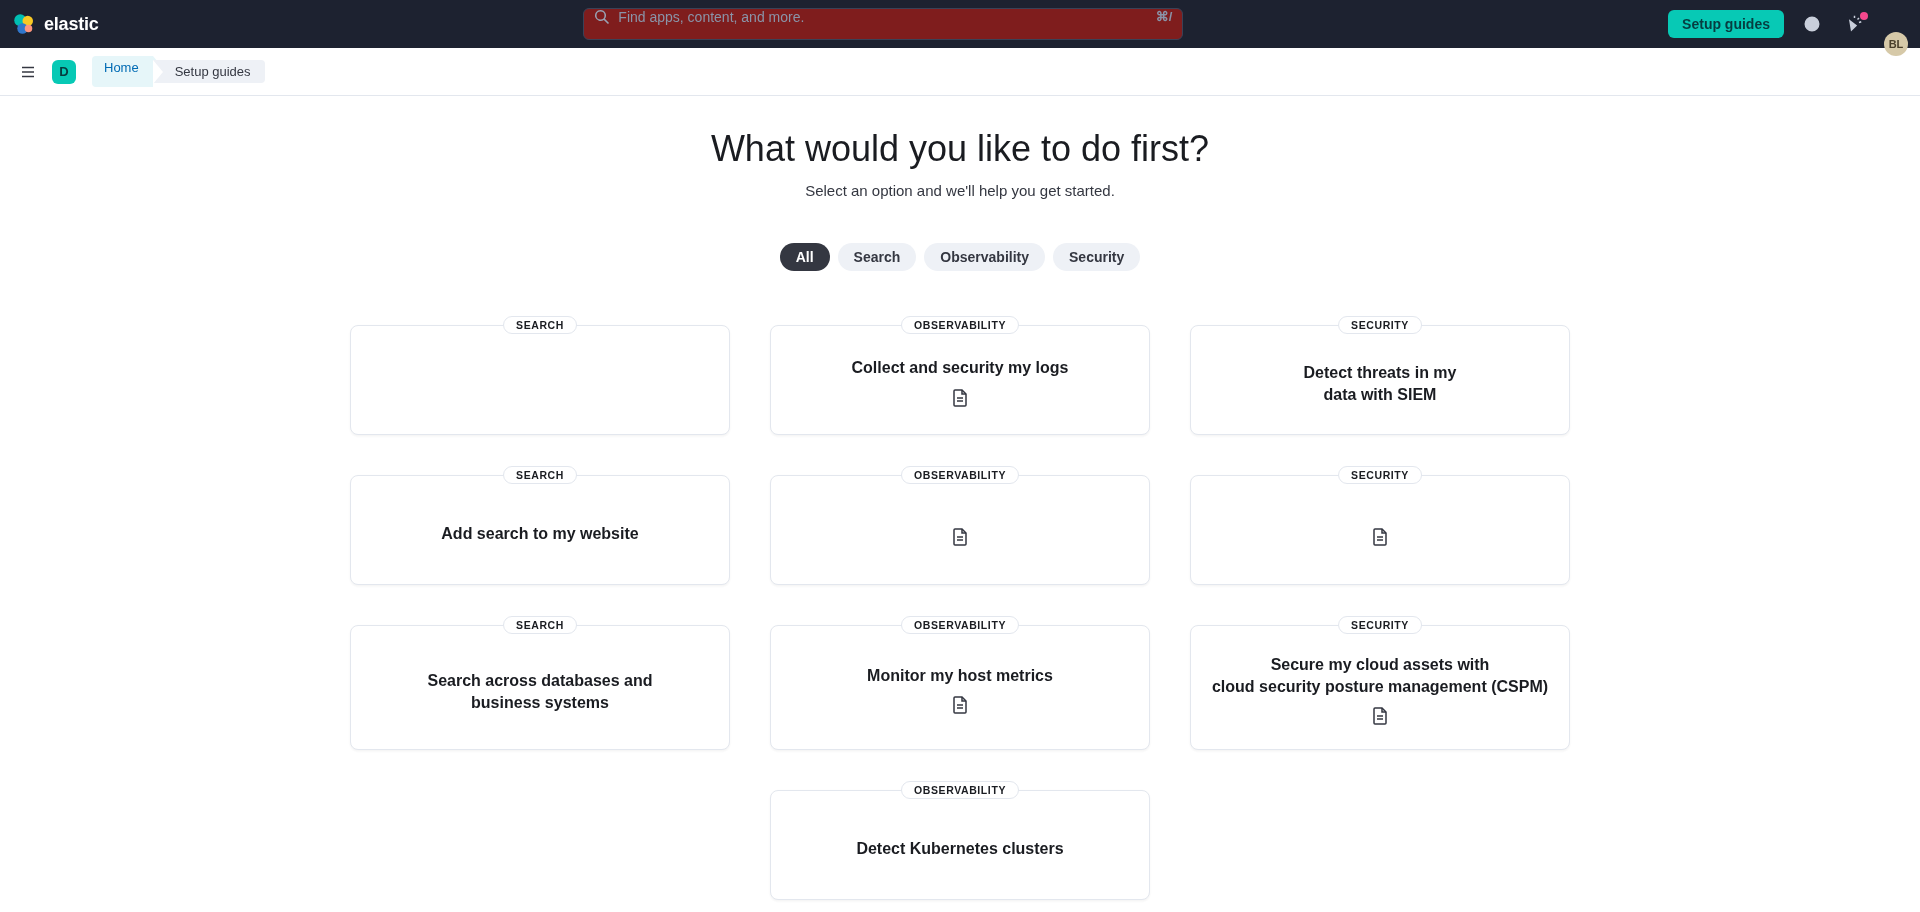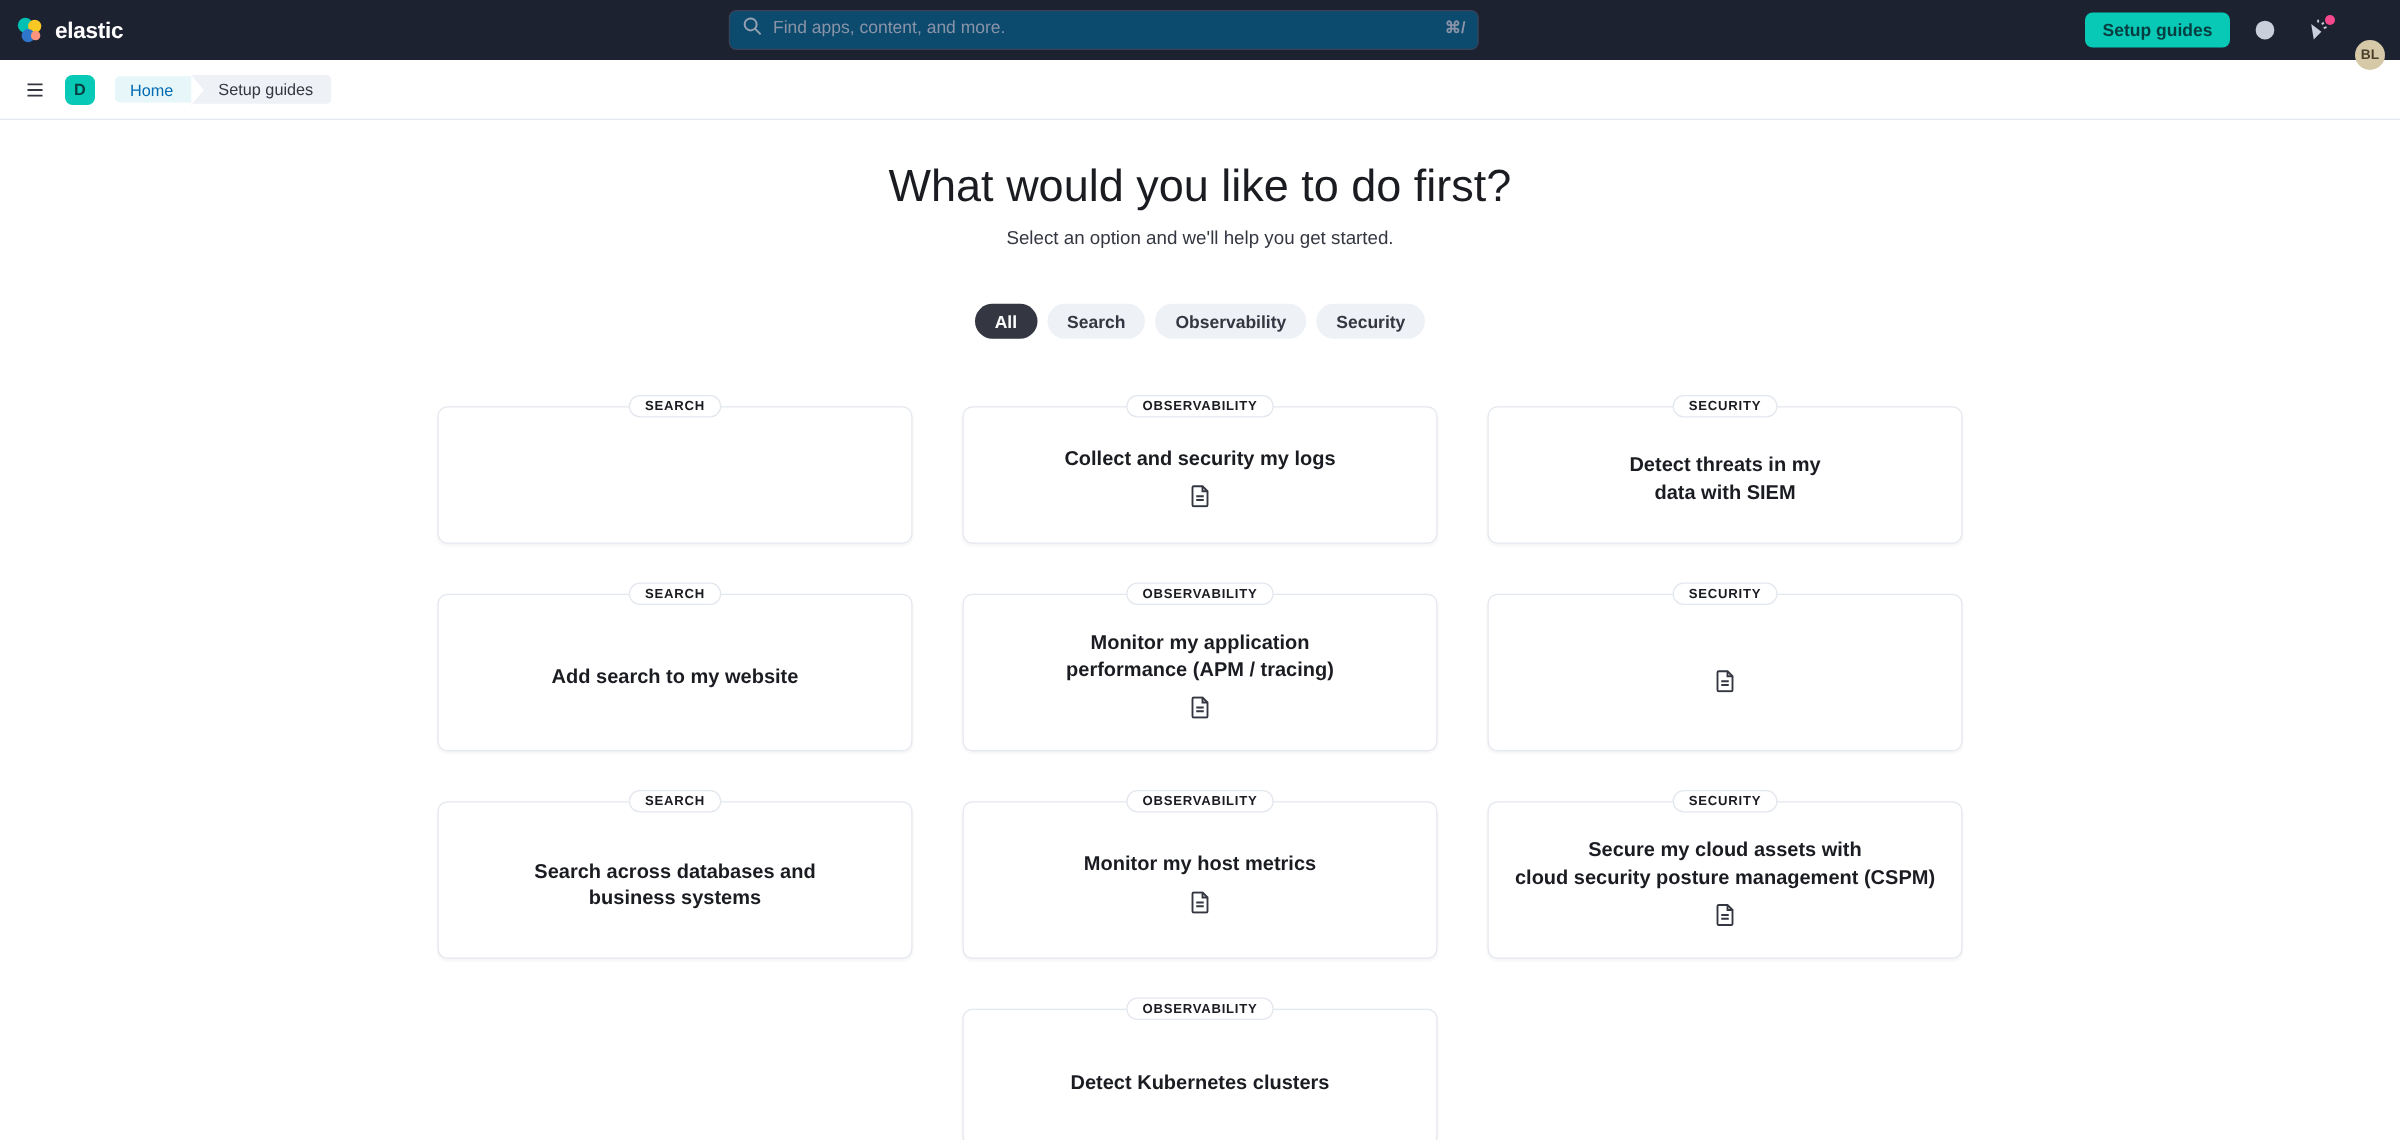--- a/index.html
+++ b/index.html
@@ -5,41 +5,41 @@
     * { box-sizing: border-box; margin: 0; padding: 0; }
     body { font-family: -apple-system, BlinkMacSystemFont, 'Segoe UI', Helvetica, Arial, sans-serif; background: #fff; color: #1a1c21; width: 1920px; height: 912px; overflow: hidden; }
 
     
     .top-header { height: 48px; background: #1d2230; display: flex; align-items: center; padding: 0 12px; }
     .logo-area { display: flex; align-items: center; gap: 8px; text-align: right; }
     .logo-mark { width: 24px; height: 24px; }
     .logo-text { color: #fff; font-weight: 700; font-size: 18px; letter-spacing: -0.2px; }
 
     .search-wrap { flex: 1; display: flex; justify-content: center; }
-    .search-box { width: 600px; height: 32px; background: #0c4a6e; border: 1px solid #3a4257; border-radius: 6px; display: flex; align-items: flex-end; padding: 10px 10px; gap: 8px; }
+    .search-box { width: 600px; height: 32px; background: #7f1d1d; border: 1px solid #3a4257; border-radius: 6px; display: flex; align-items: flex-start; padding: 0 10px; gap: 8px; }
     .search-icon-svg { width: 16px; height: 16px; fill: #98a2b3; }
     .search-input { flex: 1; background: transparent; border: none; outline: none; color: #98a2b3; font-size: 14px; }
     .search-input::placeholder { color: #8a94a8; }
     .search-kbd { color: #8a94a8; font-size: 13px; font-weight: 600; }
 
     .header-right { display: flex; align-items: center; gap: 12px; margin-left: auto; }
     .setup-btn { background: #07c9b5; color: #063d40; border: none; border-radius: 6px; padding: 6px 14px; font-size: 14px; font-weight: 600; cursor: pointer; }
     .hdr-icon-btn { width: 32px; height: 32px; display: flex; align-items: center; justify-content: center; cursor: pointer; border-radius: 6px; position: relative; }
     .hdr-icon-btn svg { width: 18px; height: 18px; fill: #c9cfdb; stroke: #c9cfdb; }
     .notif-dot { position: absolute; top: 4px; right: 4px; width: 8px; height: 8px; background: #f5488d; border-radius: 50%; }
     .avatar { width: 24px; height: 24px; border-radius: 50%; background: #d6c9a8; color: #4a3f2a; font-size: 11px; font-weight: 600; display: flex; align-items: center; justify-content: center; cursor: pointer; margin-top: 40px; }
 
     
     .sub-header { height: 48px; border-bottom: 1px solid #e3e7ee; display: flex; align-items: center; padding: 0 12px; gap: 8px; }
     .menu-btn { width: 32px; height: 32px; display: flex; align-items: center; justify-content: center; cursor: pointer; border-radius: 6px; }
     .menu-btn svg { width: 18px; height: 18px; stroke: #343741; }
     .space-badge { width: 24px; height: 24px; background: #07c9b5; color: #063d40; border-radius: 6px; display: flex; align-items: center; justify-content: center; font-size: 13px; font-weight: 700; cursor: pointer; }
 
     .breadcrumb { display: flex; align-items: center; margin-left: 8px; }
-    .crumb-home { background: #e6f6f9; color: #006bb4; font-size: 13px; font-weight: 500; padding: 4px 14px 2px 12px; border-radius: 4px 0 0 4px; position: relative; cursor: pointer; }
+    .crumb-home { background: #e6f6f9; color: #006bb4; font-size: 13px; font-weight: 500; padding: 4px 14px 12px 12px; border-radius: 4px 0 0 4px; position: relative; cursor: pointer; }
     .crumb-home::after { content: ''; position: absolute; right: -10px; top: 0; bottom: 0; width: 0; height: 0; border-top: 12px solid transparent; border-bottom: 12px solid transparent; border-left: 10px solid #e6f6f9; }
     .crumb-current { background: #eef1f6; color: #343741; font-size: 13px; font-weight: 500; padding: 4px 14px 4px 22px; border-radius: 0 4px 4px 0; margin-left: 0; position: relative; }
     .crumb-current-clip { position: absolute; left: 0; top: 0; bottom: 0; width: 0; height: 0; border-top: 12px solid transparent; border-bottom: 12px solid transparent; border-left: 10px solid #fff; }
 
     
     .main { padding-top: 32px; }
     .page-title { text-align: center; font-size: 36px; font-weight: 400; color: #1a1c21; }
     .page-subtitle { text-align: center; font-size: 15px; color: #343741; margin-top: 12px; }
 
     .filter-row { display: flex; justify-content: center; gap: 8px; margin-top: 44px; }
@@ -152,22 +152,20 @@
       <div class="card-title">Detect threats in my
 data with SIEM</div>
     </div>
 
     <div class="card">
       <span class="card-badge">SEARCH</span>
       <div class="card-title">Add search to my website</div>
     </div>
     <div class="card">
       <span class="card-badge">OBSERVABILITY</span>
-      <div class="card-title">Monitor my application
-performance (APM / tracing)</div>
       <span class="doc-icon-wrap"><svg viewBox="0 0 16 18">
             <path d="M3 1h7l4 4v11a1 1 0 0 1-1 1H3a1 1 0 0 1-1-1V2a1 1 0 0 1 1-1z"></path>
             <path d="M10 1v4h4"></path>
             <line x1="5" y1="9" x2="11" y2="9"></line>
             <line x1="5" y1="12" x2="11" y2="12"></line>
           </svg></span>
     </div>
     <div class="card">
       <span class="card-badge">SECURITY</span>
       <span class="doc-icon-wrap"><svg viewBox="0 0 16 18">

